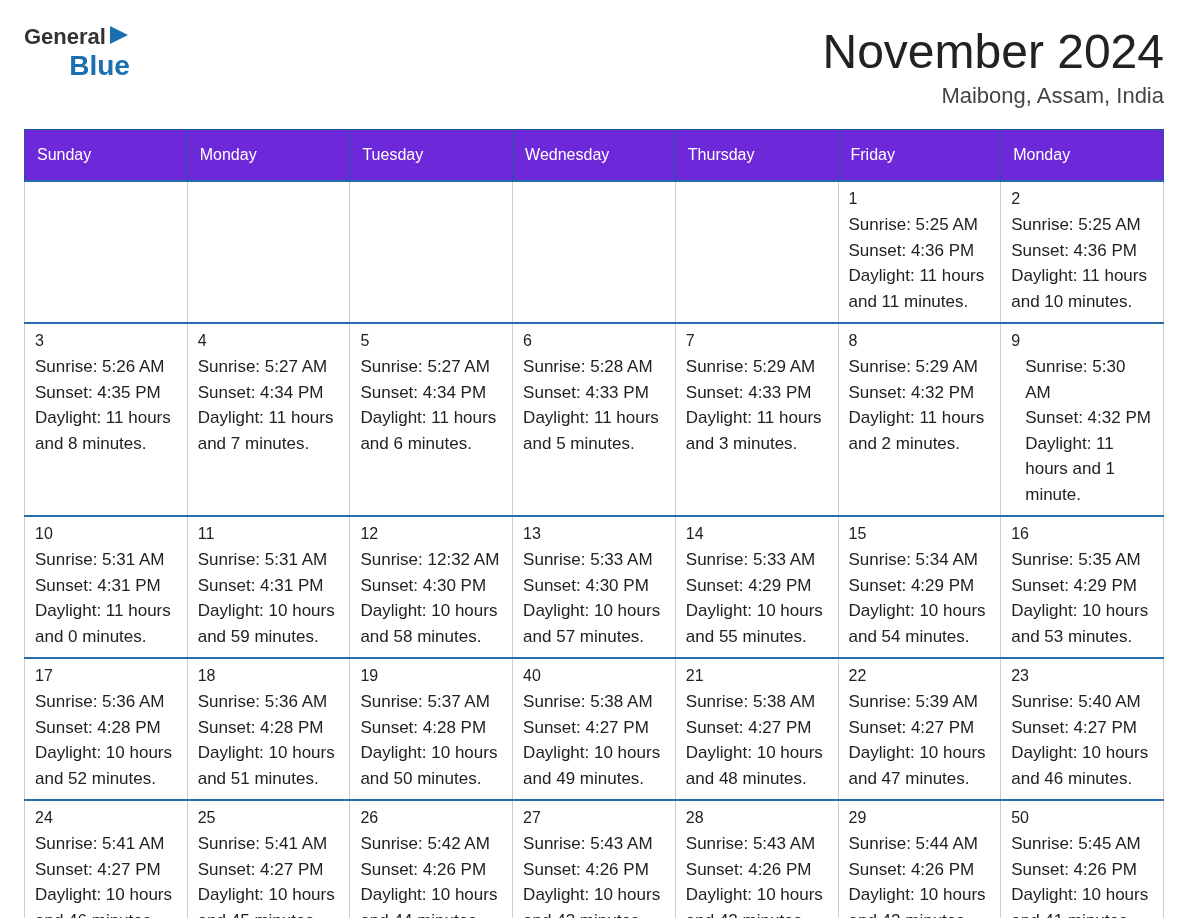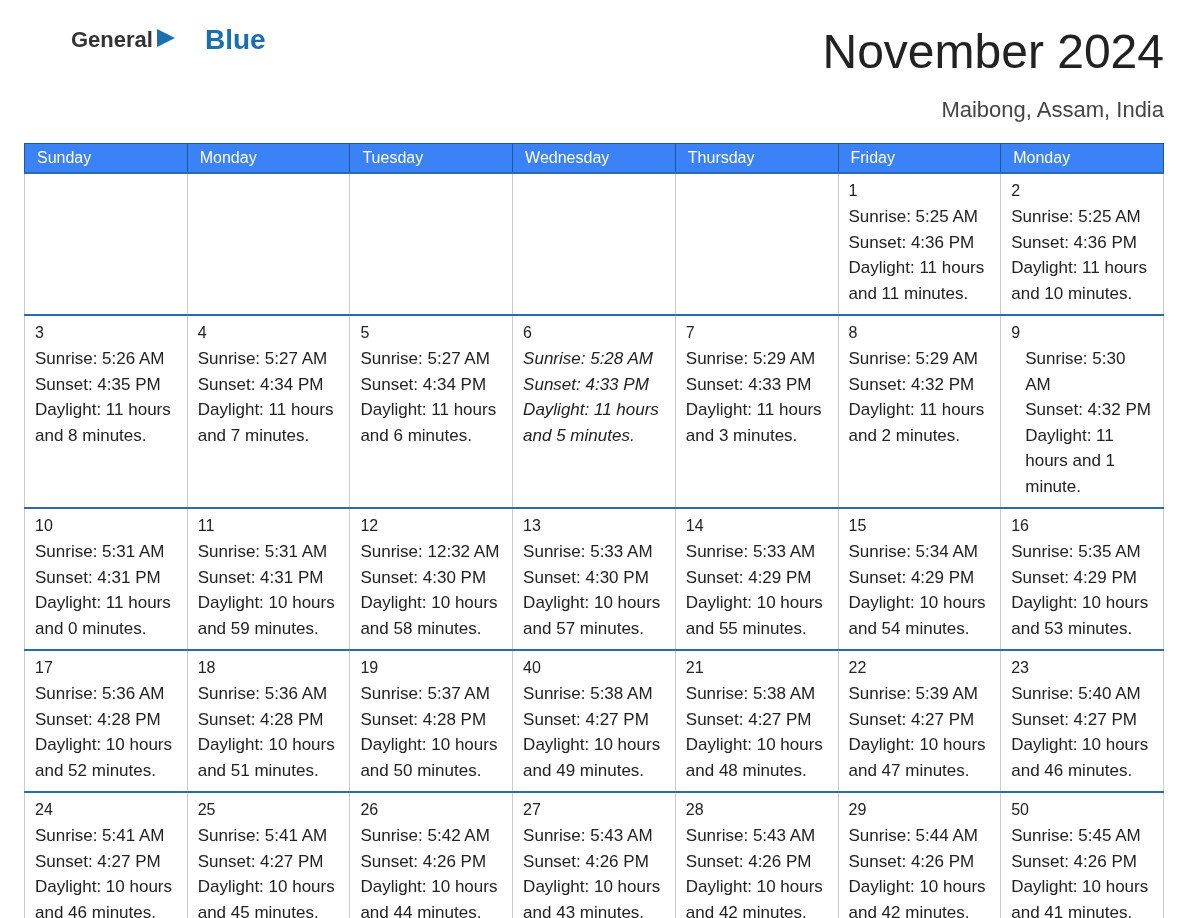--- a/index.html
+++ b/index.html
@@ -11,22 +11,22 @@
       min-height: 918px;
     }
     .header {
       display: flex;
       justify-content: space-between;
       align-items: flex-start;
       margin-bottom: 20px;
     }
     .logo {
       display: flex;
-      align-items: center;
-      margin-left: 47px;
+      flex-direction: column;
+      align-items: flex-end;
     }
     .logo-general {
       font-size: 22px;
       font-weight: bold;
       color: #333;
     }
     .logo-blue-sub {
       font-size: 28px;
       font-weight: bold;
       color: #1a6faf;
@@ -36,33 +36,33 @@
       text-align: right;
     }
     .month-title {
       font-size: 48px;
       font-weight: normal;
       color: #222;
     }
     .location {
       font-size: 22px;
       color: #444;
-      margin-top: 18px;
+      margin-top: 4px;
     }
     .calendar {
       width: 100%;
       border-collapse: collapse;
       margin-top: 10px;
     }
     .calendar th {
-      background-color: #3b82f6;
+      background-color: #6d28d9;
       color: #fff;
       font-size: 16px;
       font-weight: normal;
-      padding: 5px 12px;
+      padding: 16px 12px;
       text-align: left;
       border: 1px solid #1a5a9a;
     }
     .calendar td {
       width: 14.28%;
       vertical-align: top;
       padding: 8px 10px;
       border: 1px solid #ccc;
       font-size: 13px;
       color: #222;
@@ -159,21 +159,21 @@
 Daylight: 11 hours and 7 minutes.</div>
         </td>
         <td>
           <span class="day-number">5</span>
           <div class="day-info" style="white-space: pre-line;">Sunrise: 5:27 AM
 Sunset: 4:34 PM
 Daylight: 11 hours and 6 minutes.</div>
         </td>
         <td>
           <span class="day-number">6</span>
-          <div class="day-info" style="white-space: pre-line; font-style: italic;">Sunrise: 5:28 AM
+          <div class="day-info" style="white-space: pre-line;">Sunrise: 5:28 AM
 Sunset: 4:33 PM
 Daylight: 11 hours and 5 minutes.</div>
         </td>
         <td>
           <span class="day-number">7</span>
           <div class="day-info" style="white-space: pre-line;">Sunrise: 5:29 AM
 Sunset: 4:33 PM
 Daylight: 11 hours and 3 minutes.</div>
         </td>
         <td>

